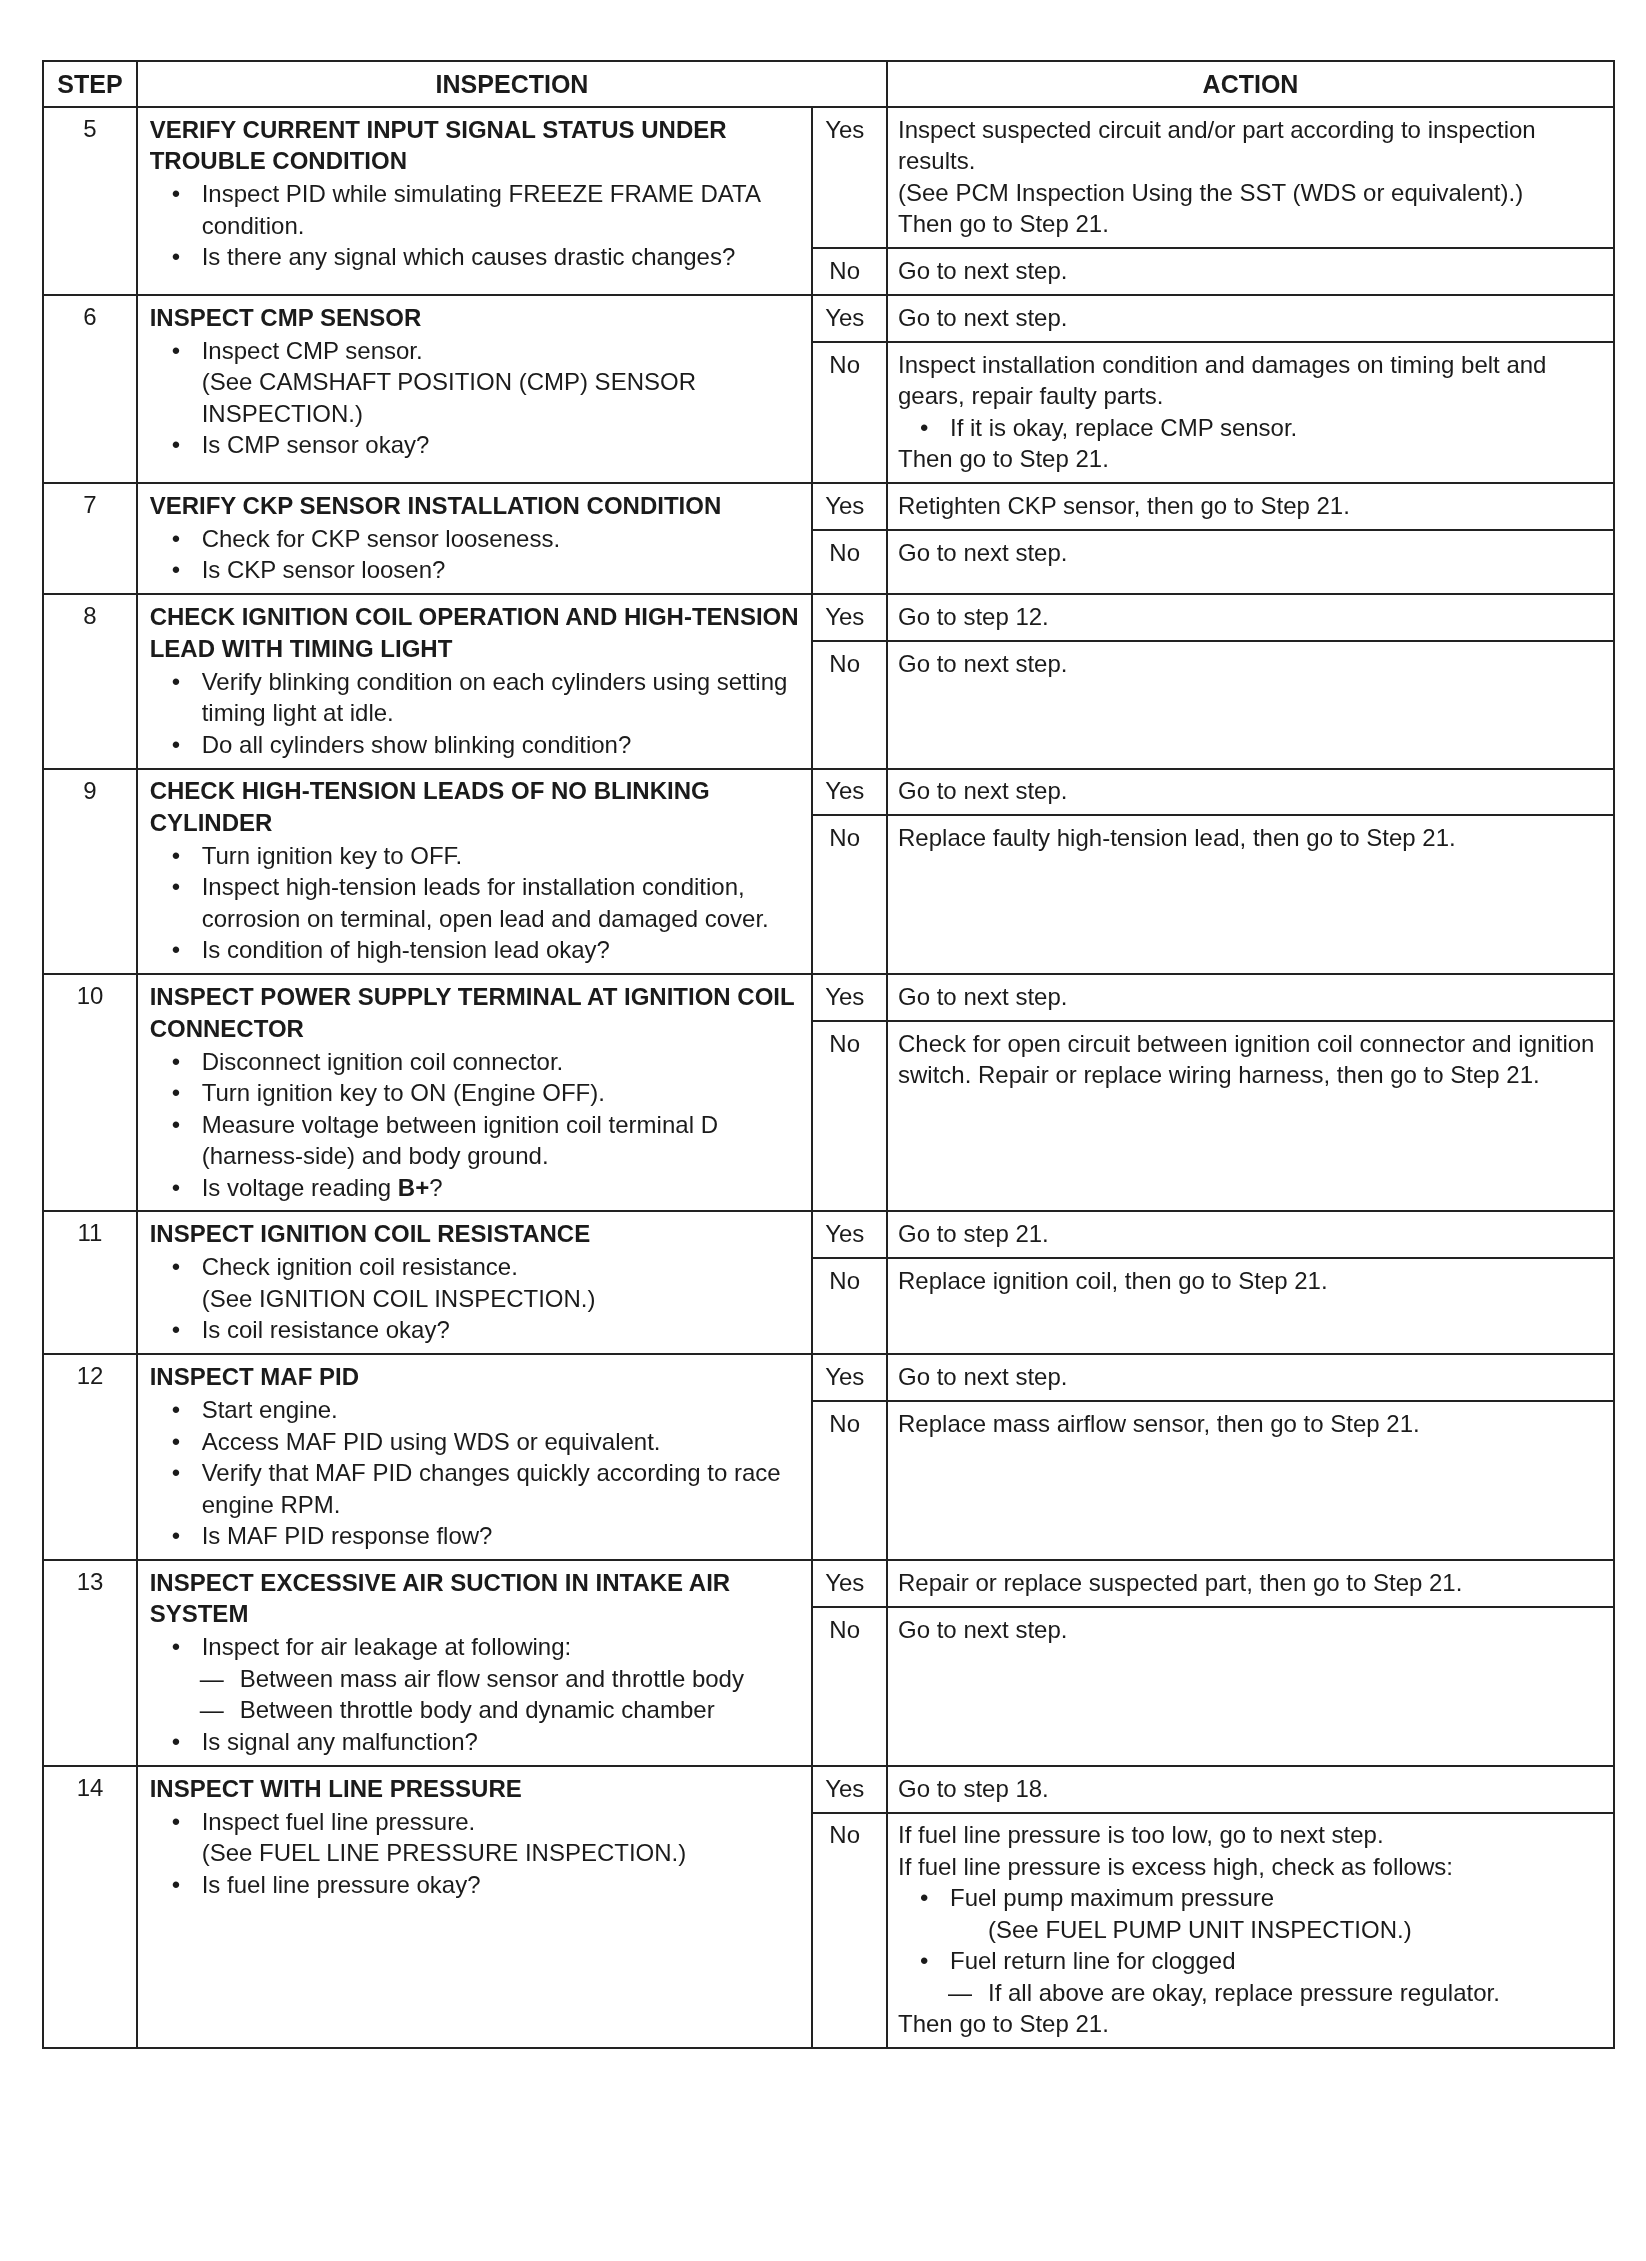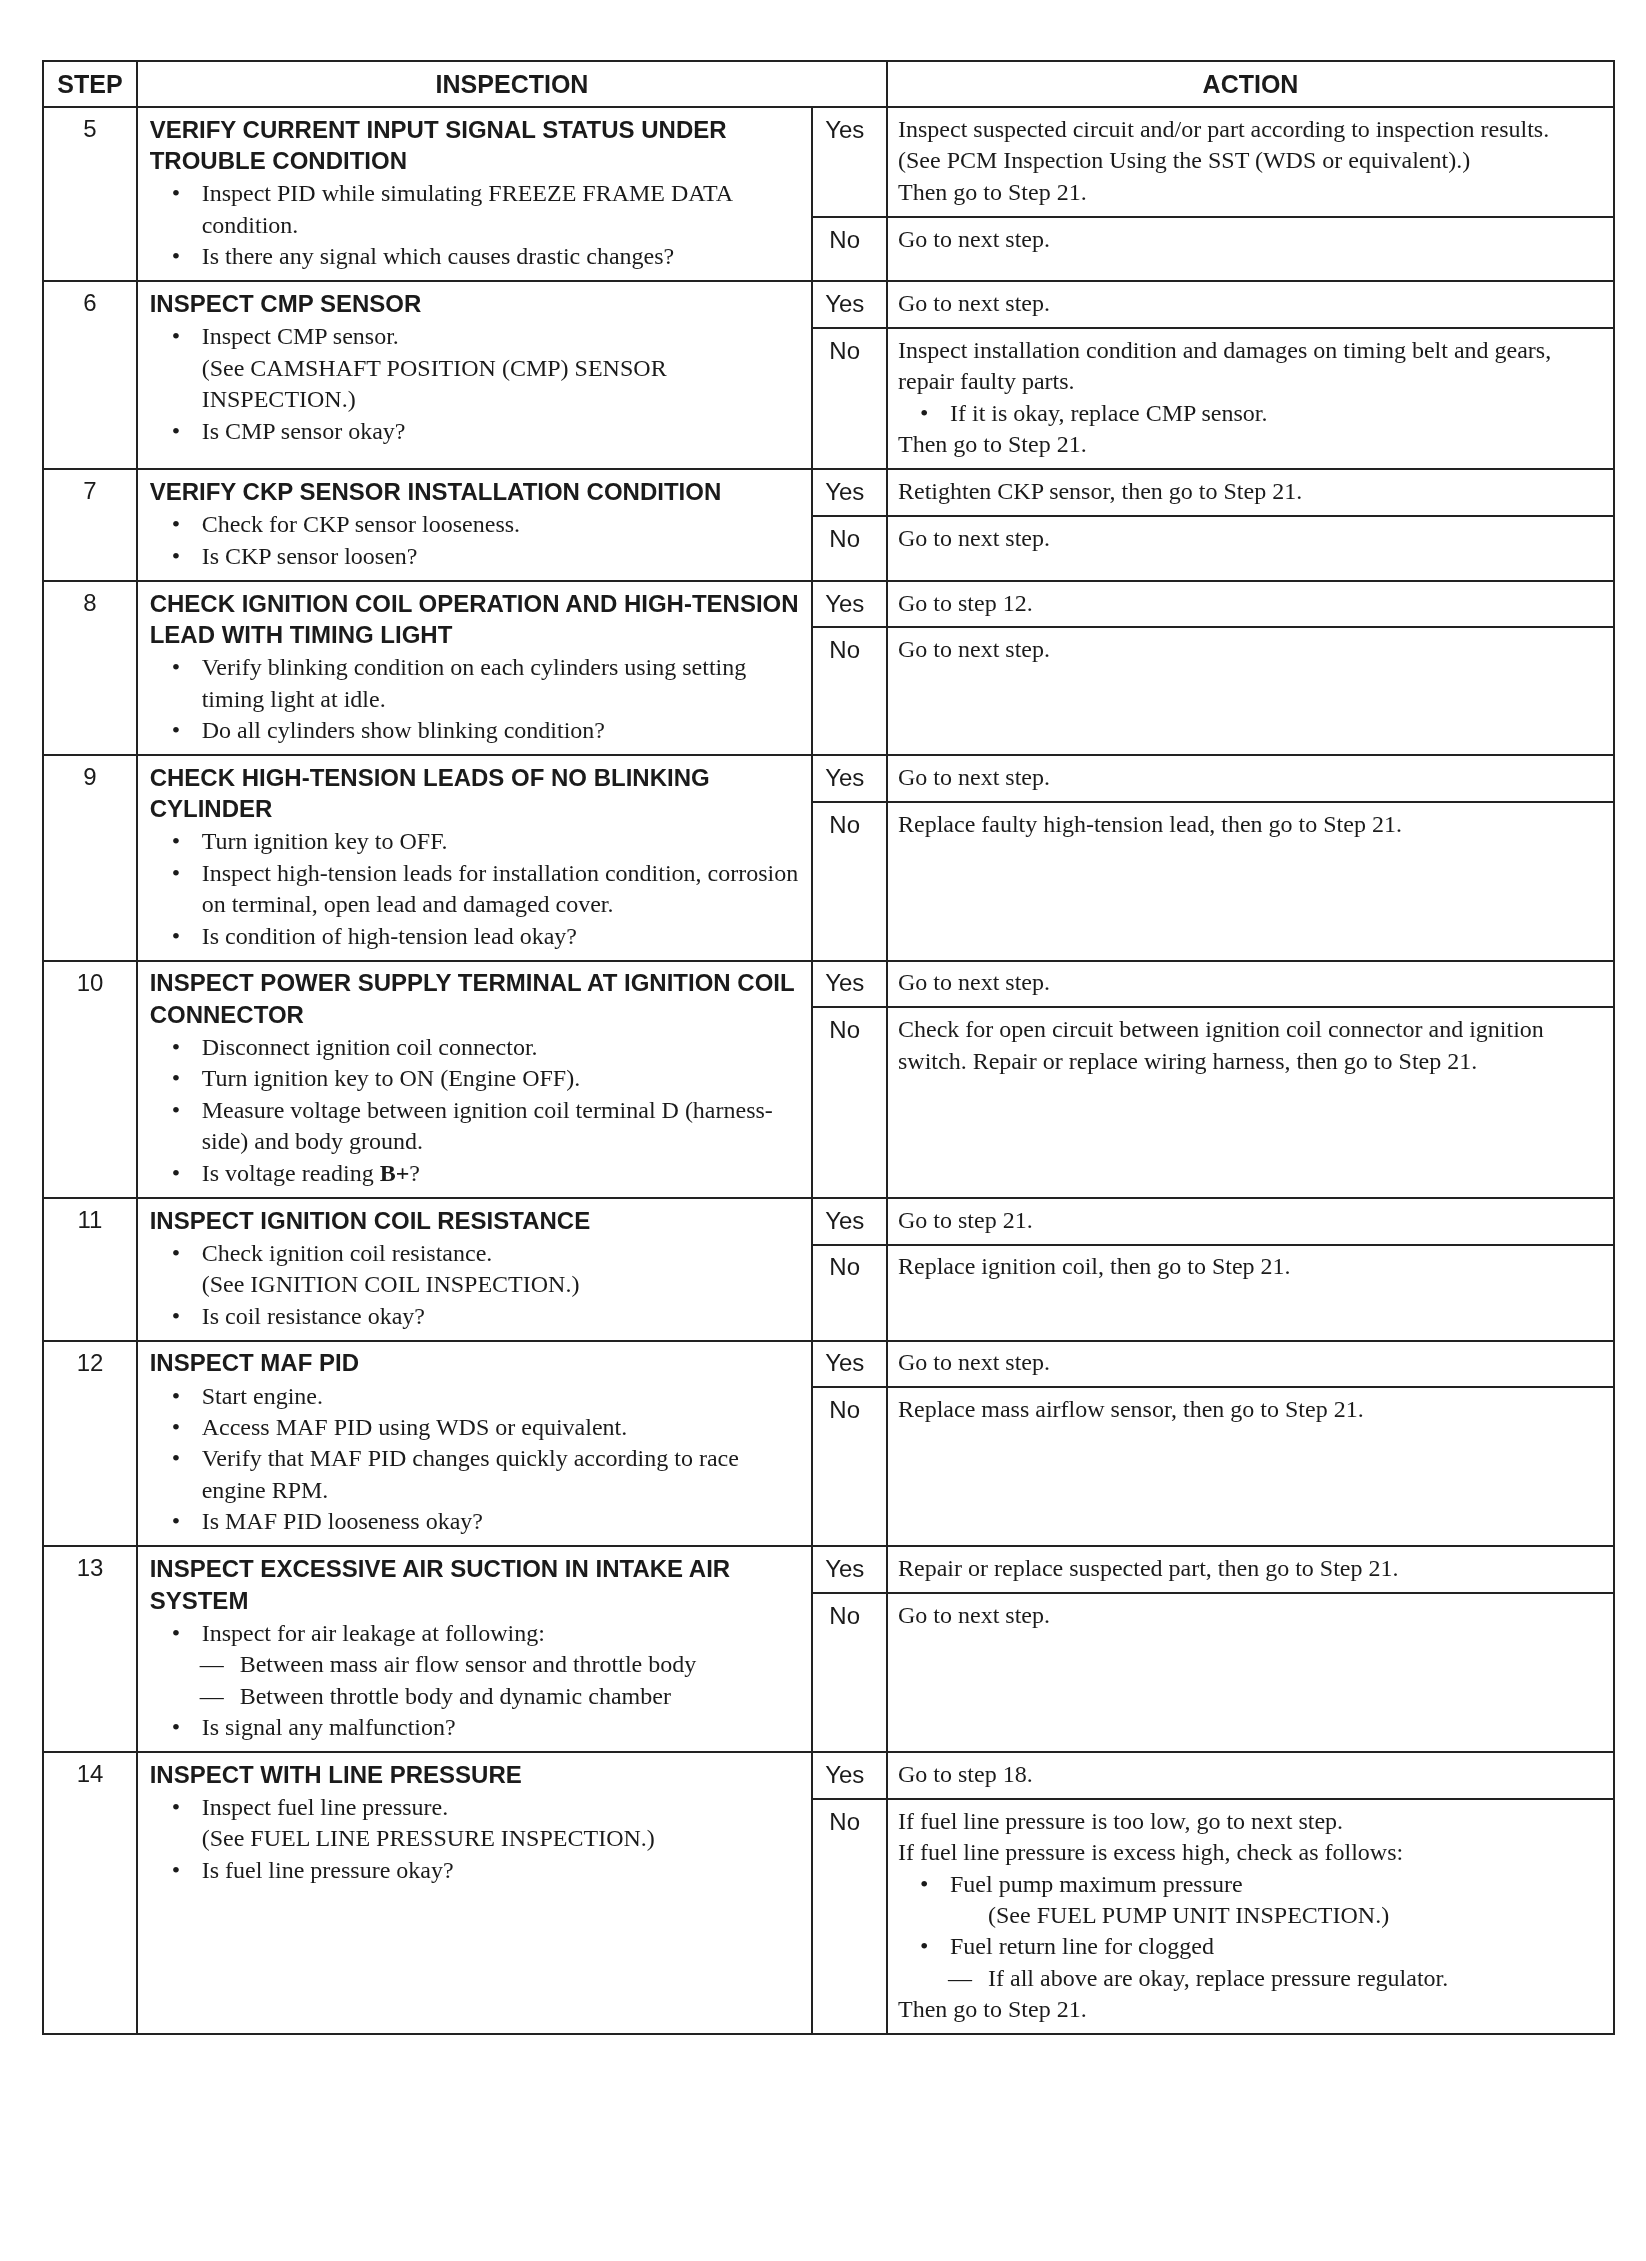--- a/index.html
+++ b/index.html
@@ -36,21 +36,21 @@
   }
   td {
     font-size: 24px;
     line-height: 1.31;
     padding: 5.9px 10px 7.5px 10px;
   }
   .step-cell { text-align: center; padding-top: 5px; }
   .insp-cell { padding-left: 11.7px; margin-left: 36px; }
   .insp-title { font-weight: bold; margin-bottom: 1.7px; }
 
-  .it { position: relative; font-family: Liberation Serif, serif; }
+  .it { position: relative; }
   .it .txt { white-space: pre-line; }
   .it-p  { padding-left: 0; }
   .it-b  { padding-left: 52px; }
   .it-b > .marker { position: absolute; left: 22px; top: 0; }
   .it-d  { padding-left: 90px; }
   .it-d > .marker { position: absolute; left: 50px; top: 0; }
   .it-pi { padding-left: 90px; }
 
   .ans-cell { text-align: center; padding-left: 3.4px; padding-right: 13px; }
   tr.snug { height: 0.8px; }
@@ -215,21 +215,21 @@
             <div class="it it-p"><span class="txt">Replace ignition coil, then go to Step 21.</span></div>
           </td>
         </tr>
         <tr class="snug">
           <td class="step-cell" rowspan="2">12</td>
           <td class="insp-cell" rowspan="2">
             <div class="insp-title">INSPECT MAF PID</div>
             <div class="it it-b"><span class="marker">•</span><span class="txt">Start engine.</span></div>
             <div class="it it-b"><span class="marker">•</span><span class="txt">Access MAF PID using WDS or equivalent.</span></div>
             <div class="it it-b"><span class="marker">•</span><span class="txt">Verify that MAF PID changes quickly according to race engine RPM.</span></div>
-            <div class="it it-b"><span class="marker">•</span><span class="txt">Is MAF PID looseness okay?</span></div>
+            <div class="it it-b"><span class="marker">•</span><span class="txt">Is MAF PID response flow?</span></div>
           </td>
           <td class="ans-cell">Yes</td>
           <td class="act-cell">
             <div class="it it-p"><span class="txt">Go to next step.</span></div>
           </td>
         </tr>
         <tr>
           <td class="ans-cell">No</td>
           <td class="act-cell">
             <div class="it it-p"><span class="txt">Replace mass airflow sensor, then go to Step 21.</span></div>

